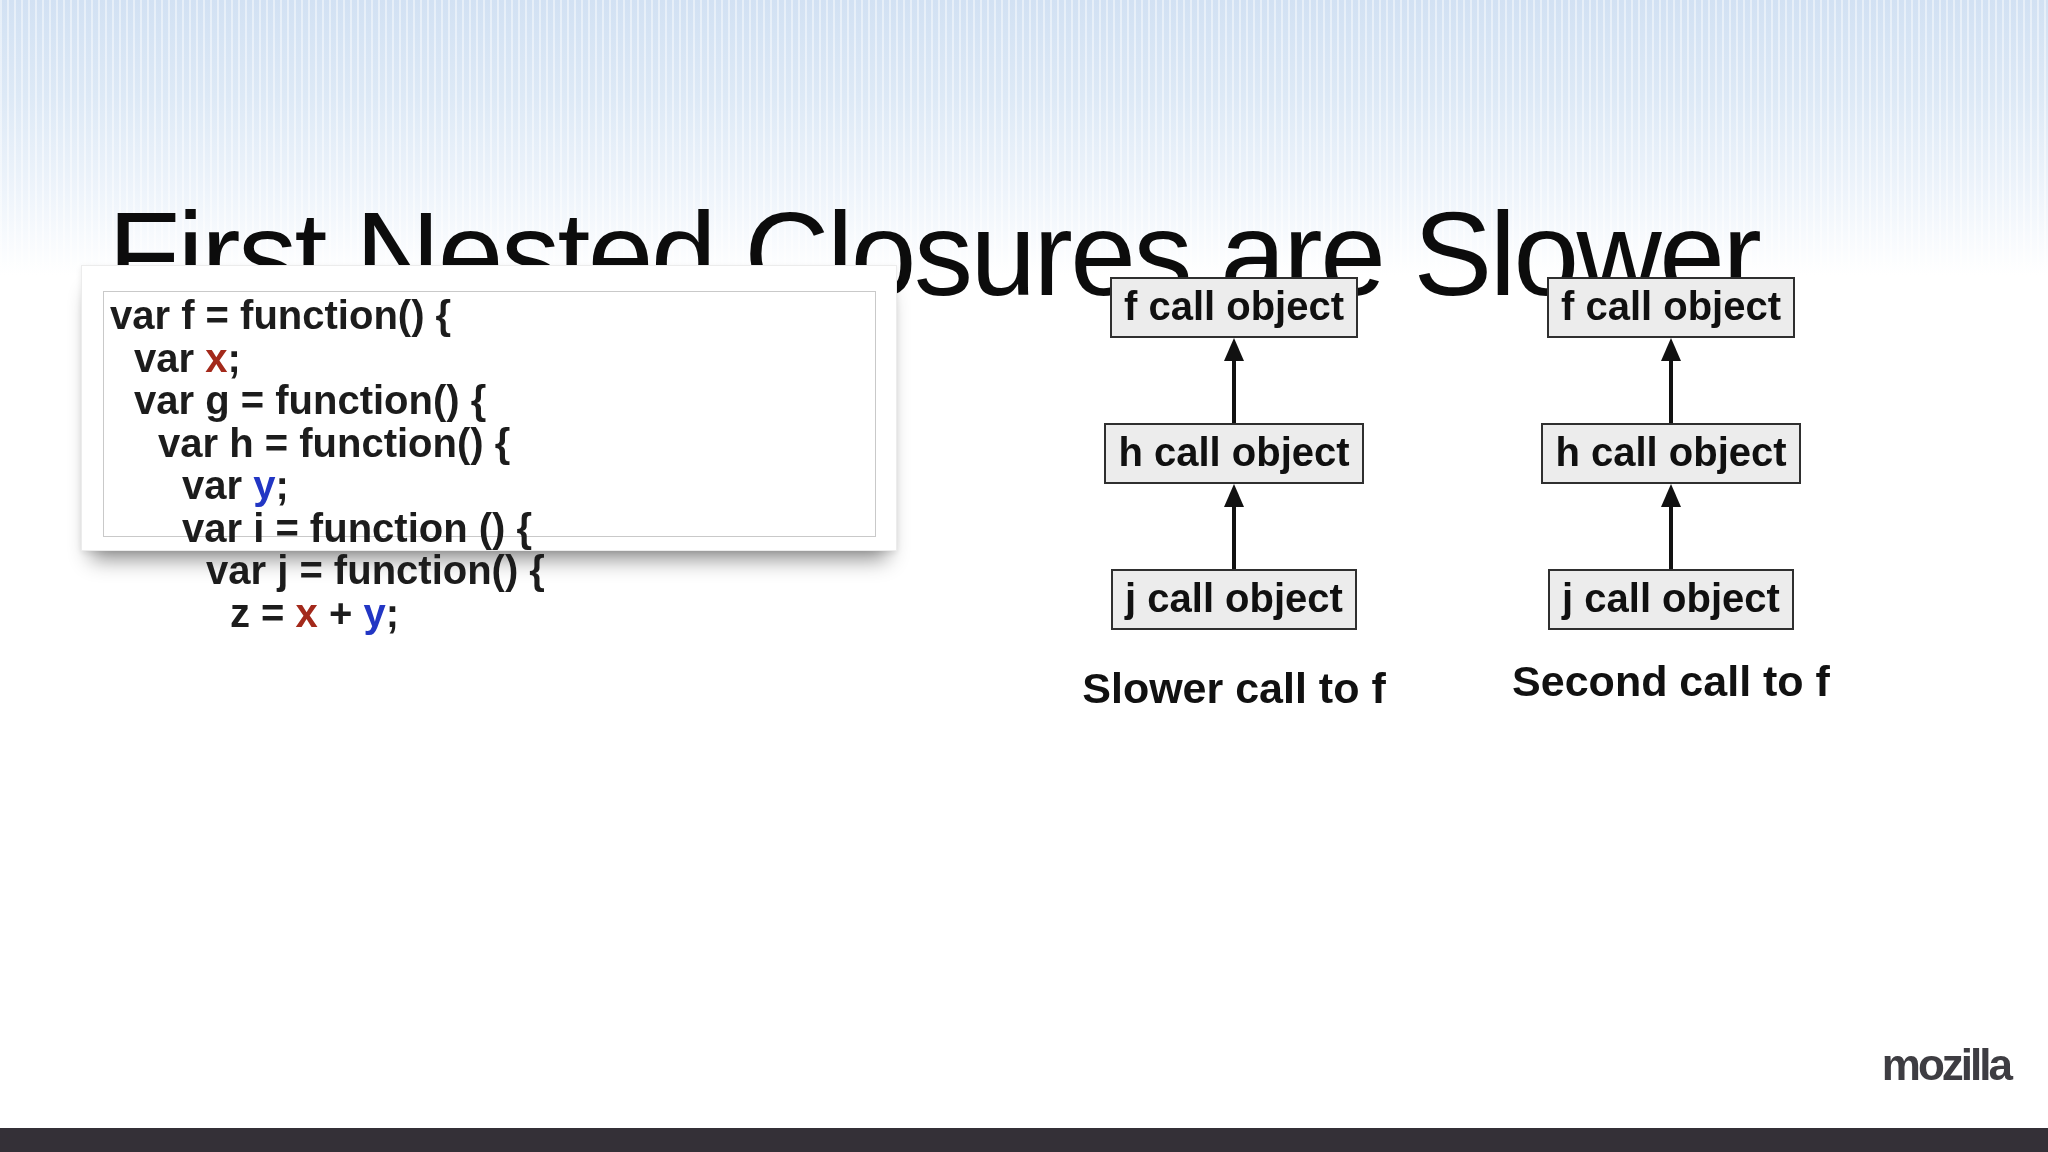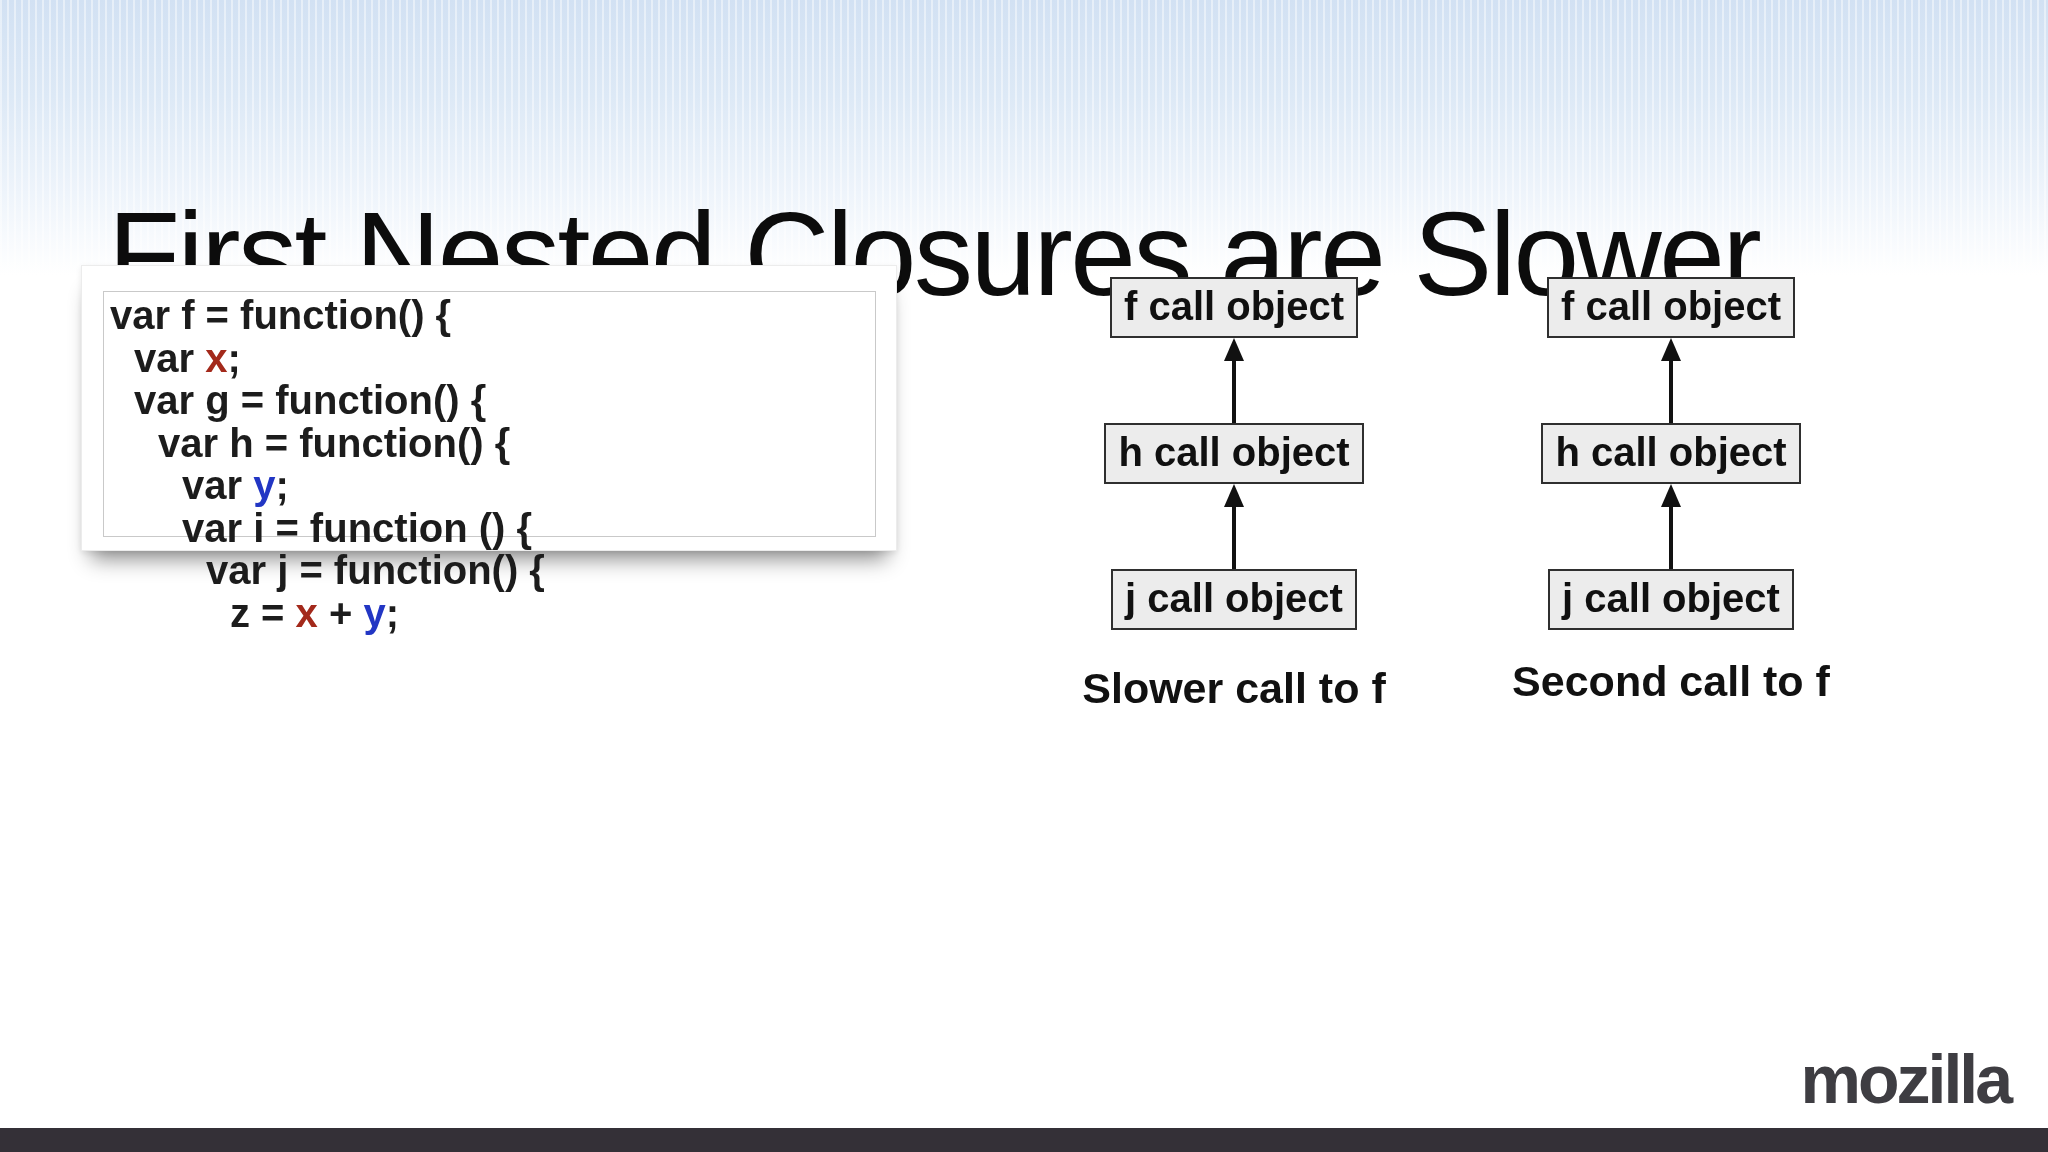--- a/index.html
+++ b/index.html
@@ -62,21 +62,21 @@
     position:absolute;left:50%;top:19px;bottom:0;transform:translateX(-50%);
     width:4px;background:#111111;
   }
   .caption{
     font-weight:700;font-size:43px;color:#111111;white-space:nowrap;text-align:center;
   }
   .d1 .caption{margin-top:34px;}
   .d2 .caption{margin-top:27px;}
   .mozilla-logo{
     position:absolute;right:38px;top:1040px;
-    font-weight:700;font-size:68px;letter-spacing:-3px;color:#3e3d42;
+    font-weight:700;font-size:44px;letter-spacing:-3px;color:#3e3d42;
   }
 </style>
 </head>
 <body>
 
 <div class="top-gradient"></div>
 
 <h1 class="page-title">First Nested Closures are Slower</h1>
 
 <div class="code-card">

